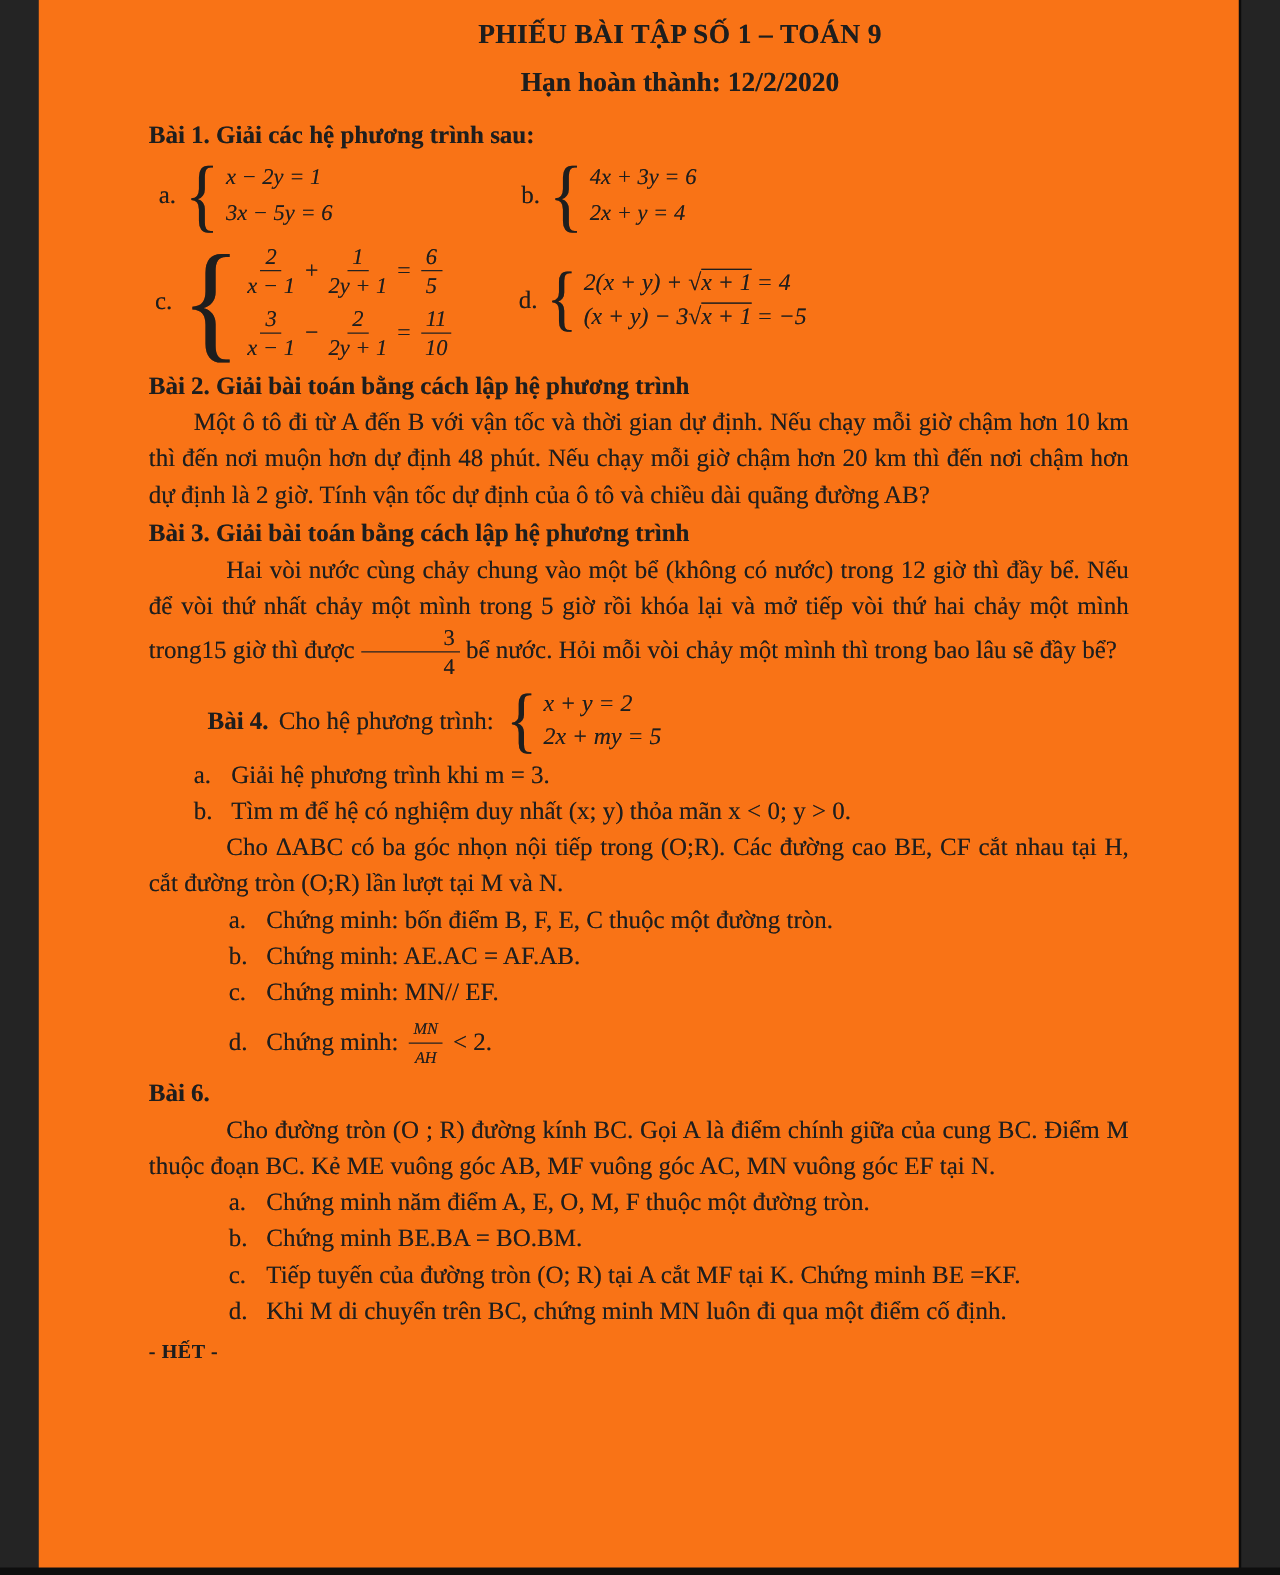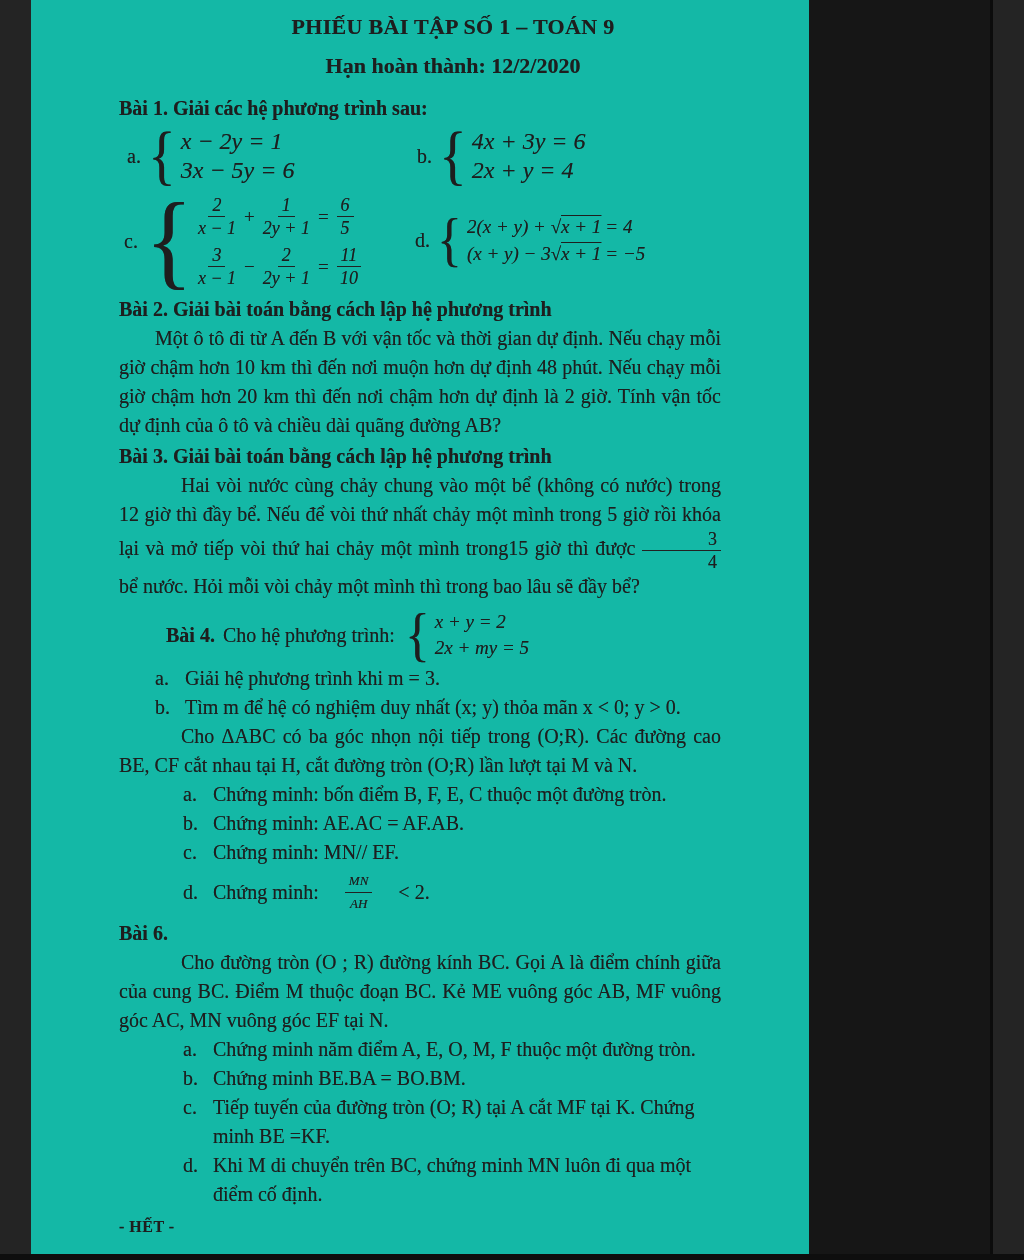--- a/index.html
+++ b/index.html
@@ -6,22 +6,22 @@
   body{
     width:1024px;height:1260px;overflow:hidden;position:relative;
     background:#161616;
     font-family:"Liberation Serif", serif;
   }
   .bar{position:absolute;top:0;height:1260px;background:#242424;}
   .bar.left{left:0;width:31px;border-right:3px solid #161616;}
   .bar.right{right:0;width:31px;border-left:3px solid #0c0c0c;}
   .bar-bottom{position:absolute;left:0;bottom:0;width:1024px;height:6px;background:#0e0e0e;}
   .paper{
-    position:absolute;left:31px;top:0;width:778px;height:1254px;
-    background:#14b8a6;color:#1e1e1e;
+    position:absolute;left:31px;top:0;width:960px;height:1254px;
+    background:#f97316;color:#1e1e1e;
   }
   .content{
     padding:12px 88px 0 88px;
     font-size:20px;line-height:29px;
     text-shadow:0 0 .5px rgba(25,25,25,.55);
   }
   .hdr{text-align:center;margin-left:66px;font-weight:bold;}
   .title{font-size:22px;line-height:30px;letter-spacing:.3px;}
   .deadline{font-size:22px;line-height:30px;margin-top:9px;}
   .heading{font-weight:bold;margin-top:2px;}
@@ -38,21 +38,21 @@
   .sys-a{position:absolute;left:8px;top:2px;}
   .sys-b{position:absolute;left:298px;top:2px;}
   .sys-c{position:absolute;left:5px;top:0;}
   .sys-d{position:absolute;left:296px;top:22px;}
   .slabel{margin-right:7px;}
   .brace{font-style:normal;line-height:1;transform:scaleY(1.12);margin-right:5px;font-weight:400;}
   .b2{font-size:58px;}
   .bc{font-size:100px;transform:scaleY(1.05);}
   .bd{font-size:52px;}
   .eqs{display:flex;flex-direction:column;font-style:italic;}
-  .eq{line-height:29px;white-space:nowrap;font-size:24px;}
+  .eq{line-height:29px;white-space:nowrap;font-size:18px;}
   .eqs.small .eq{font-size:19px;line-height:26px;}
   .frow{display:flex;align-items:center;gap:8px;height:50px;font-style:italic;font-size:19px;}
   .frac{display:inline-flex;flex-direction:column;align-items:center;font-size:18px;line-height:20px;vertical-align:middle;}
   .frac .fnum{padding:0 4px 1px;border-bottom:1.6px solid #222;}
   .frac .fden{padding-top:1px;}
   .op{font-style:normal;}
   .dline{line-height:27px;font-size:19px;font-style:italic;white-space:nowrap;}
   .dline .post{margin-left:4px;}
   .rad{text-decoration:overline;}
 
@@ -61,21 +61,21 @@
   .b4row .bold{font-weight:bold;margin-right:8px;margin-left:47px;}
   .b4row .intro{margin-right:10px;}
 
   
   .item{display:flex;}
   .item .ilabel{width:30px;flex:none;}
   .item .itext{flex:1;}
   .iml36{margin-left:36px;}
   .iml64{margin-left:64px;}
   .itemd{align-items:center;height:50px;}
-  .itemd .itext{display:flex;align-items:center;gap:26px;}
+  .itemd .itext{display:flex;align-items:center;gap:8px;}
   .mfrac{font-style:italic;font-size:13px;}
 
   .footer{text-align:left;font-weight:bold;font-size:16px;margin-top:3px;letter-spacing:.5px;}
 </style>
 </head>
 <body>
 
 <div class="bar left"></div>
 <div class="bar right"></div>
 <div class="bar-bottom"></div>

